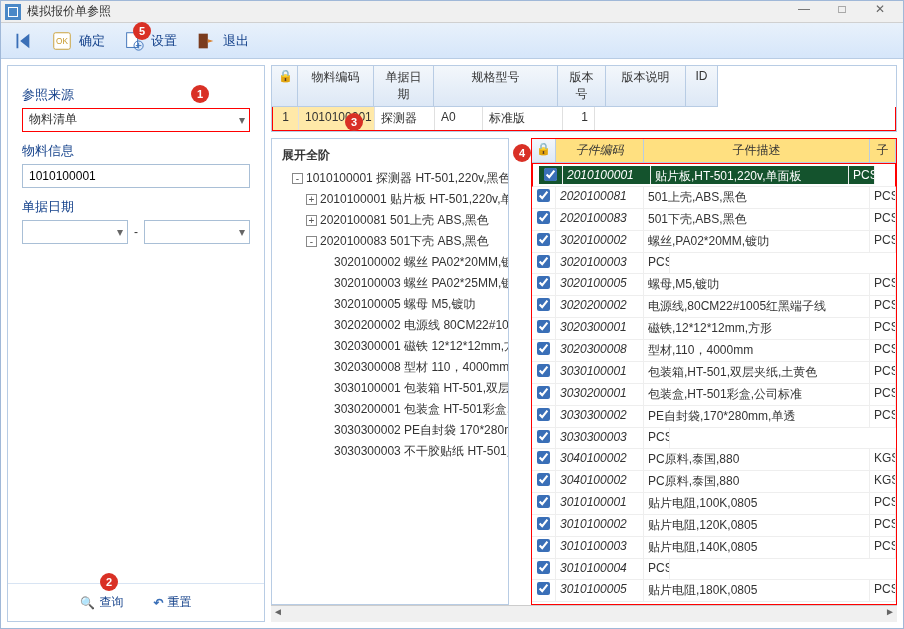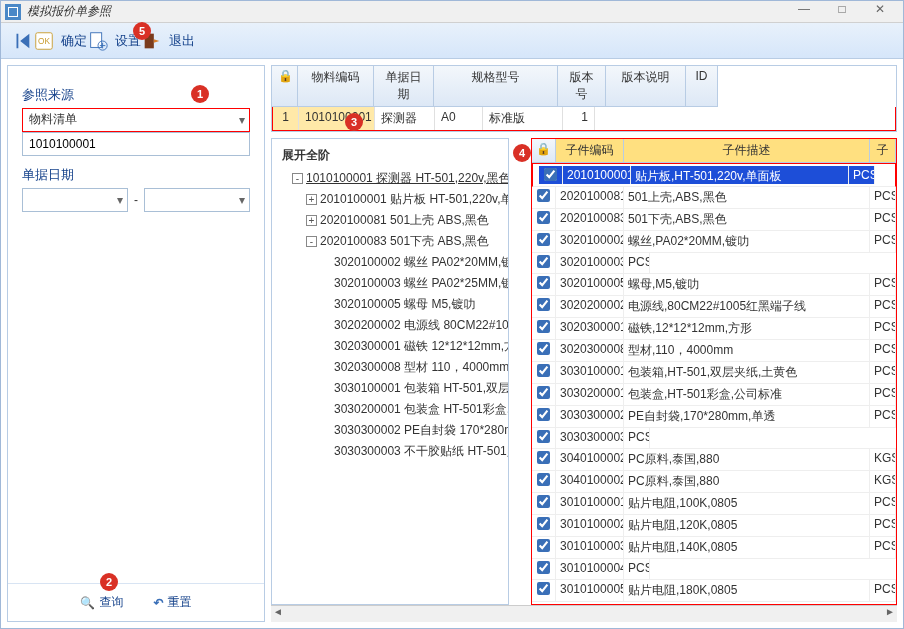--- a/index.html
+++ b/index.html
@@ -1,23 +1,23 @@
 <!DOCTYPE html>
 <html><head>
 <meta charset="utf-8">
 <style>
   * { box-sizing: border-box; font-family: "Microsoft YaHei", sans-serif; }
   body { margin:0; background:#fff; font-size:12px; color:#333; }
   .window { width:904px; height:629px; border:1px solid #a0b8d8; display:flex; flex-direction:column; }
   .titlebar { height:22px; background:#f0f0f0; display:flex; align-items:center; padding:0 4px; border-bottom:1px solid #d0d0d0;}
   .titlebar .ticon { width:16px; height:16px; background:#4a88c7; margin-right:6px; position:relative; }
   .titlebar .ticon::after{content:"";position:absolute;inset:3px;border:1px solid #fff;}
-  .titlebar .title { flex:1;font-style:italic; }
+  .titlebar .title { flex:1; }
   .titlebar .winbtn { width:38px; height:20px; text-align:center; color:#666; cursor:pointer;}
-  .toolbar { height:36px; background:linear-gradient(#e8f1fb,#d6e6fa); display:flex; align-items:center; padding:0 10px; border-bottom:1px solid #b8cce4;}
+  .toolbar { height:36px; background:linear-gradient(#e8f1fb,#d6e6fa); display:flex; align-items:center; padding:0 10px; gap:18px; border-bottom:1px solid #b8cce4;}
   .tbtn { display:flex; align-items:center; gap:6px; color:#15428b; cursor:pointer; font-size:13px;}
   .tbtn .ic { width:22px; height:22px; display:inline-flex; align-items:center; justify-content:center; }
   .ic svg { width:100%; height:100%; }
   .body { flex:1; display:flex; min-height:0;}
   .left { width:258px; border:1px solid #b8cce4; margin:6px; display:flex; flex-direction:column; background:#fff;}
   .left-inner{ flex:1; padding:10px 14px; }
   .lbl { color:#15428b; margin-top:10px; margin-bottom:4px; font-size:13px;}
   .inp, .sel { width:100%; height:24px; border:1px solid red; padding:2px 20px 2px 6px; font-size:12px; background:#fff; position:relative;}
   .inp2{ width:100%; height:24px; border:1px solid #a9bfd6; padding:2px 6px; font-size:12px;}
   .daterow{ display:flex; align-items:center; gap:6px;}
@@ -29,30 +29,30 @@
   .trh, .trr{ display:flex;}
   .trh div{ background:linear-gradient(#f3f7fb,#dde8f6); border-right:1px solid #b8cce4; border-bottom:1px solid #b8cce4; padding:3px 6px; text-align:center; font-size:12px;}
   .trr div{ border-right:1px solid #e0e0e0; padding:3px 6px; font-size:12px;}
   .c-lock{width:26px;} .c-code{width:76px;} .c-name{width:60px;} .c-spec{width:124px;} .c-ver{width:48px;} .c-desc{width:80px;} .c-id{width:32px;}
   .trr .c-code{background:#ffe9a8;}
   .trr{border:1px solid red; border-top:none;}
   .mid{ flex:1; display:flex; margin-top:6px; gap:22px; min-height:0;}
   .tree{ width:238px; border:1px solid #b8cce4; padding:6px 4px; overflow:hidden; font-size:12px;}
   .tree .tt{ font-weight:bold; padding:2px 0 4px 6px;}
   .tn{ padding:2px 0; white-space:nowrap;}
-  .tlv1{padding-left:16px;text-decoration:underline;} .tlv2{padding-left:30px;} .tlv3{padding-left:44px;}
+  .tlv1{padding-left:16px;} .tlv2{padding-left:30px;} .tlv3{padding-left:44px;}
   .exp{display:inline-block;width:11px;height:11px;border:1px solid #888;text-align:center;line-height:9px;font-size:10px;margin-right:3px;color:#555;}
   .childpanel{ flex:1; border:1px solid red; display:flex; flex-direction:column; min-width:0;}
   .chead{ display:flex; background:linear-gradient(#f3f7fb,#dde8f6); border-bottom:1px solid #b8cce4;}
   .chead div{ border-right:1px solid #b8cce4; padding:3px 4px; text-align:center;}
   .cbody{ flex:1; overflow-y:auto; overflow-x:hidden;}
   .crow{ display:flex; border-bottom:1px solid #eee;}
   .crow div{ border-right:1px solid #eee; padding:2px 4px; white-space:nowrap; overflow:hidden;}
-  .crow.sel div{ background:#1d4ed8; color:#fff;}
-  .cc-ck{width:24px;text-align:center;} .cc-code{width:68px;} .cc-desc{flex:1;} .cc-u{width:26px;}
+  .crow.sel div{ background:#14532d; color:#fff;}
+  .cc-ck{width:24px;text-align:center;} .cc-code{width:88px;font-style:italic;} .cc-desc{flex:1;} .cc-u{width:26px;}
   .cc-code-h{background:#ffe080;}
   .scrollx{ height:17px; background:#f0f0f0; border-top:1px solid #ccc; position:relative;}
   .scrollx::before{content:"◄";position:absolute;left:2px;top:0;font-size:10px;color:#666;}
   .scrollx::after{content:"►";position:absolute;right:2px;top:0;font-size:10px;color:#666;}
   .callout{ width:18px;height:18px;border-radius:50%;background:#d93025;color:#fff;display:inline-flex;align-items:center;justify-content:center;font-size:11px;font-weight:bold;position:absolute;z-index:10;}
   .window{position:relative;}
   input[type=checkbox]{ accent-color:#3a6fb7; margin:0;}
 </style>
 </head>
 <body>
@@ -111,20 +111,21 @@
   </div>
 
   <div class="body">
     <div class="left">
       <div class="left-inner">
         <div class="lbl">参照来源</div>
         <div class="sel">
           <span>物料清单</span>
           <span style="position:absolute;right:4px;top:4px;color:#666;">▾</span>
         </div>
+        <div class="lbl">物料信息</div>
         <input class="inp2" value="1010100001" style="">
         <div class="lbl">单据日期</div>
         <div class="daterow">
           <div class="date">
               <span>▾</span>
             </div>
           <span>-</span>
           <div class="date">
               <span>▾</span>
             </div>

